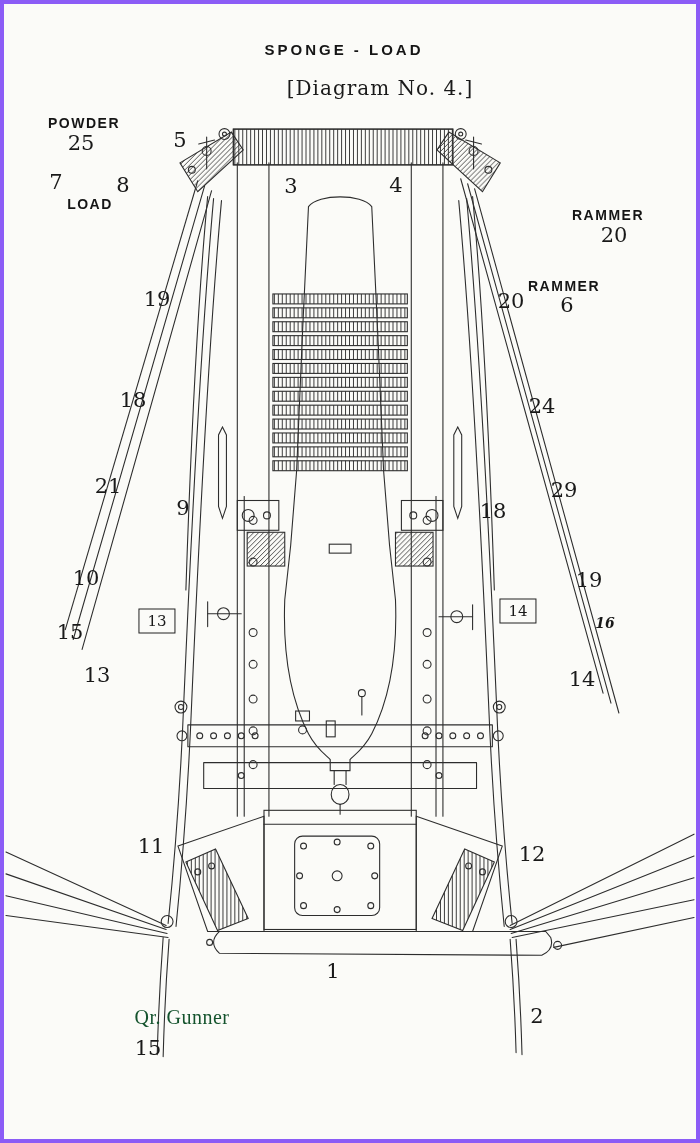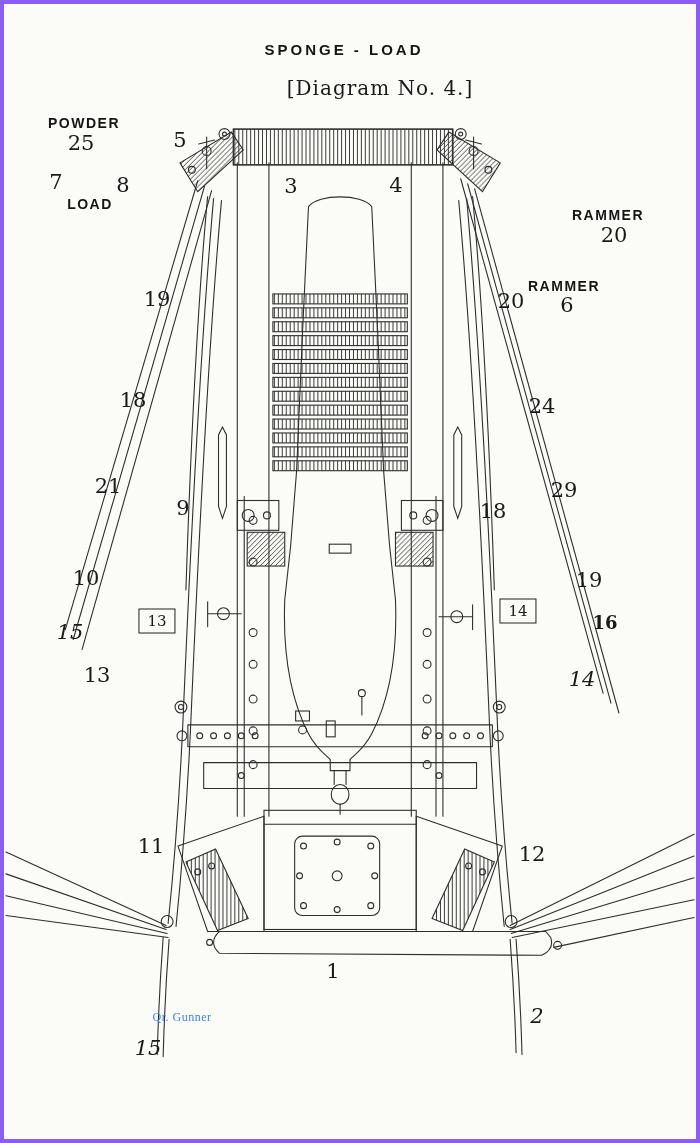--- a/index.html
+++ b/index.html
@@ -18,23 +18,23 @@
     position:absolute;
     transform:translate(-50%,-50%);
     white-space:nowrap;
     line-height:1;
     user-select:none;
   }
   .t-title{font-family:"Liberation Sans",sans-serif;font-weight:700;font-size:15px;letter-spacing:3px;color:#151515;}
   .t-sub{font-family:"DejaVu Serif",serif;font-size:20px;letter-spacing:1px;color:#1a1a1a;margin-left:36px;}
   .t-role{font-family:"Liberation Sans",sans-serif;font-weight:700;font-size:14px;letter-spacing:1.5px;color:#151515;}
   .t-num{font-family:"DejaVu Serif",serif;font-size:21px;color:#191919;}
-  .t-num.it{font-style:italic;text-align:center;}
-  .t-num.big{font-size:18px;font-weight:700;}
-  .t-script{font-family:"Liberation Serif",serif;font-size:12px;letter-spacing:0.5px;color:#3b82f6;}
+  .t-num.it{text-align:center;}
+  .t-num.big{font-size:14px;font-style:italic;font-weight:700;}
+  .t-script{font-family:"Liberation Serif",serif;font-size:20px;letter-spacing:0.5px;color:#14532d;}
   .boxed{
     font-family:"DejaVu Serif",serif;font-size:15px;color:#191919;
     border:1.4px solid #222;padding:4px 8px;background:#fbfbf8;
   }
 </style>
 </head>
 <body>
 
 <div class="frame">
 

